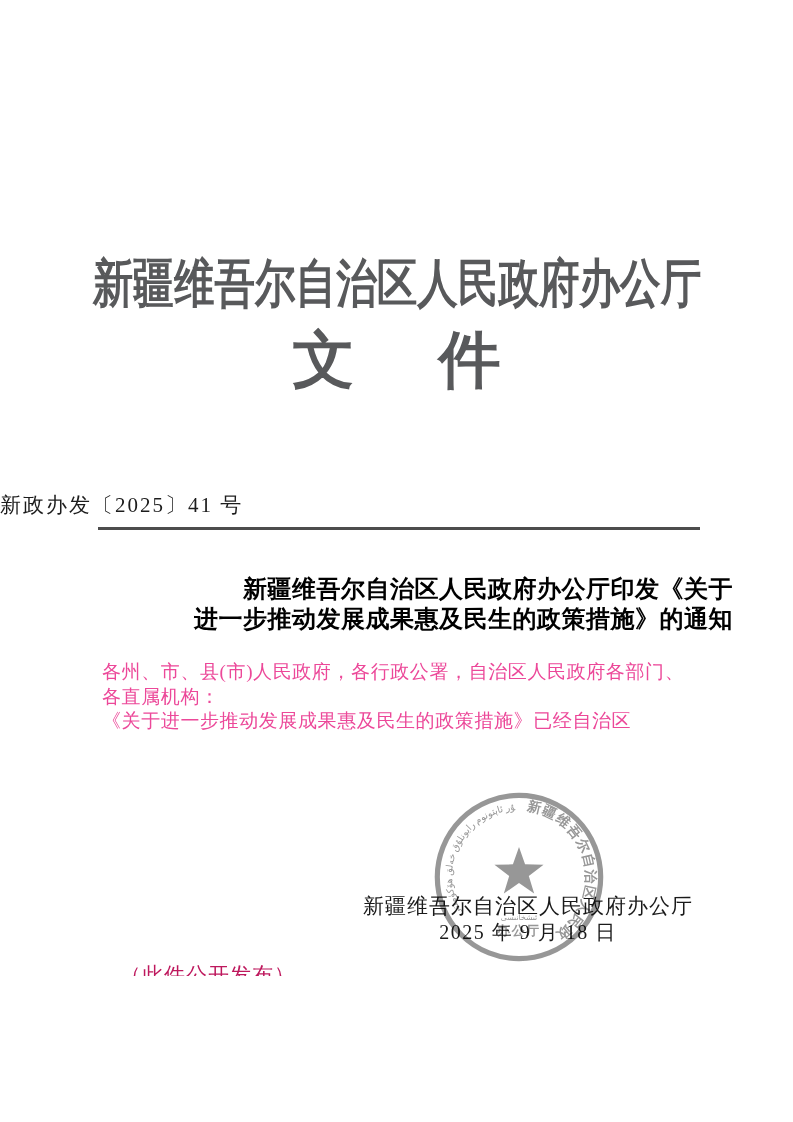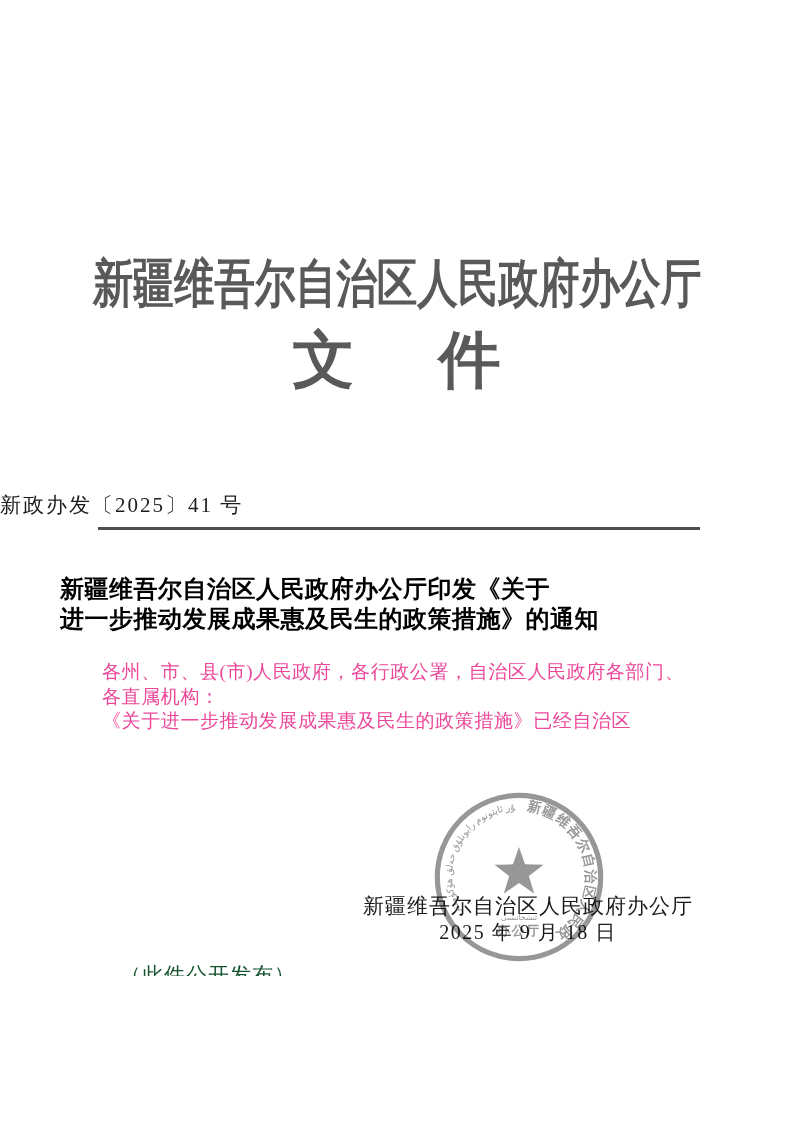--- a/index.html
+++ b/index.html
@@ -38,21 +38,21 @@
     color:#1c1c1c;
   }
   
   .rule{
     position:absolute;top:527px;left:98px;width:602px;height:3px;
     background:#4d4d4d;
   }
   
   .notice-title{
     position:absolute;top:574px;left:60px;width:673px;
-    text-align:left;
+    text-align:right;
     font-size:24px;font-weight:bold;line-height:30px;
     color:#000000;
     letter-spacing:0.5px;
   }
   
   .body-text{
     position:absolute;top:660px;left:102px;width:600px;
     font-size:19px;line-height:24.5px;letter-spacing:0.6px;
     color:#ec4899;
     white-space:nowrap;
@@ -74,21 +74,21 @@
   
   .seal{
     position:absolute;left:433px;top:791px;width:172px;height:172px;
     mix-blend-mode:multiply;
     opacity:0.92;
   }
   
   .public-note{
     position:absolute;top:961px;left:120px;
     font-size:21px;letter-spacing:1px;
-    color:#14532d;white-space:nowrap;
+    color:#be185d;white-space:nowrap;
   }
   .page-number{
     position:absolute;top:989px;left:598px;width:90px;
     text-align:center;
     font-size:19px;letter-spacing:2px;
     color:#2e2e2e;white-space:nowrap;
   }
 </style>
 </head>
 <body>

